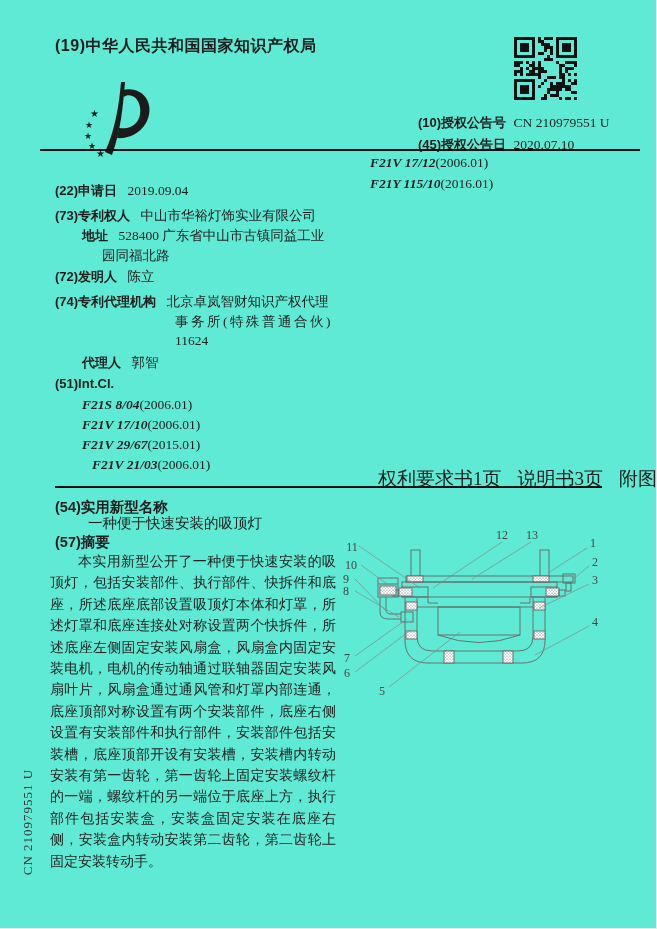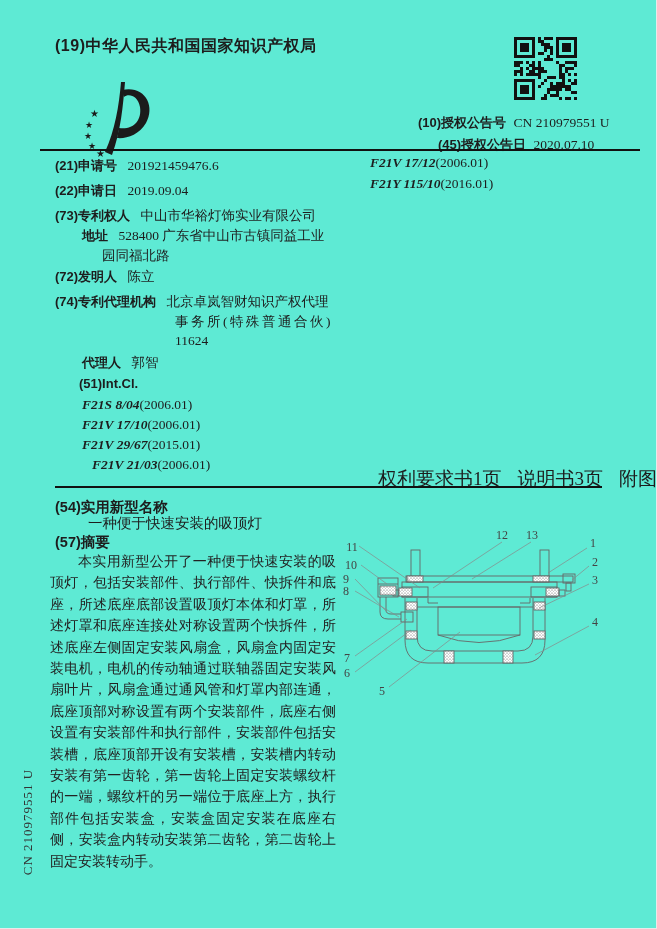--- a/index.html
+++ b/index.html
@@ -8,21 +8,21 @@
         border-right:1px solid #e9e9e9;border-bottom:1px solid #e9e9e9;box-sizing:border-box;}
   .abs{position:absolute;white-space:nowrap;}
   .hei{font-family:"Liberation Sans","DejaVu Sans",sans-serif;font-weight:700;}
   .serif{font-family:"Liberation Serif","DejaVu Serif",serif;}
   .office{left:55px;top:36px;font-size:16px;letter-spacing:.5px;}
   .doctype{left:243px;top:82px;font-size:25px;letter-spacing:1.5px;}
   .logo{left:84px;top:78px;}
   .qr{left:512px;top:37px;}
   .pubrow{left:418px;font-size:13.5px;}
   .pub-no{top:114px;}
-  .pub-date{top:136px;margin-left:20px;}
+  .pub-date{top:136px;}
   .pubrow .lbl{font-size:13px;margin-right:4px;}
   .pubrow .val{font-size:13.5px;}
   .rule{position:absolute;background:#111;height:2px;}
   .rule-a{left:40px;top:149px;width:600px;}
   .rule-b{left:55px;top:486px;width:547px;}
   .row{position:absolute;font-size:13.5px;white-space:nowrap;}
   .row .lbl{margin-right:7px;font-size:13px;}
   .ls{letter-spacing:2.5px;}
   .code{font-style:italic;font-weight:700;}
   .pages{left:378px;top:466px;display:flex;gap:16px;font-size:19px;}
@@ -186,24 +186,20 @@
     <span class="hei lbl">(10)授权公告号</span>
     <span class="serif val">CN 210979551 U</span>
   </div>
   <div class="abs pubrow pub-date">
     <span class="hei lbl">(45)授权公告日</span>
     <span class="serif val">2020.07.10</span>
   </div>
 
   <div class="rule rule-a"></div>
 
-  <div class="row" style="left:55px;top:157px;">
-    <span class="hei lbl">(21)申请号</span>
-    <span>201921459476.6</span>
-  </div>
   <div class="row" style="left:55px;top:182px;">
     <span class="hei lbl">(22)申请日</span>
     <span>2019.09.04</span>
   </div>
   <div class="row" style="left:55px;top:207px;">
     <span class="hei lbl">(73)专利权人</span>
     <span>中山市华裕灯饰实业有限公司</span>
   </div>
   <div class="row" style="left:82px;top:227px;">
     <span class="hei lbl">地址</span>
@@ -223,21 +219,21 @@
   <div class="row ls" style="left:175px;top:313px;">
     <span>事务所(特殊普通合伙)</span>
   </div>
   <div class="row" style="left:175px;top:333px;">
     <span>11624</span>
   </div>
   <div class="row" style="left:82px;top:354px;">
     <span class="hei lbl">代理人</span>
     <span>郭智</span>
   </div>
-  <div class="row" style="left:55px;top:376px;margin-left:24px;">
+  <div class="row" style="left:55px;top:376px;">
     <span class="hei lbl">(51)Int.Cl.</span>
   </div>
   <div class="row" style="left:82px;top:397px;">
     <span class="code">F21S 8/04</span><span>(2006.01)</span>
   </div>
   <div class="row" style="left:82px;top:417px;">
     <span class="code">F21V 17/10</span><span>(2006.01)</span>
   </div>
   <div class="row" style="left:82px;top:437px;">
     <span class="code">F21V 29/67</span><span>(2015.01)</span>

